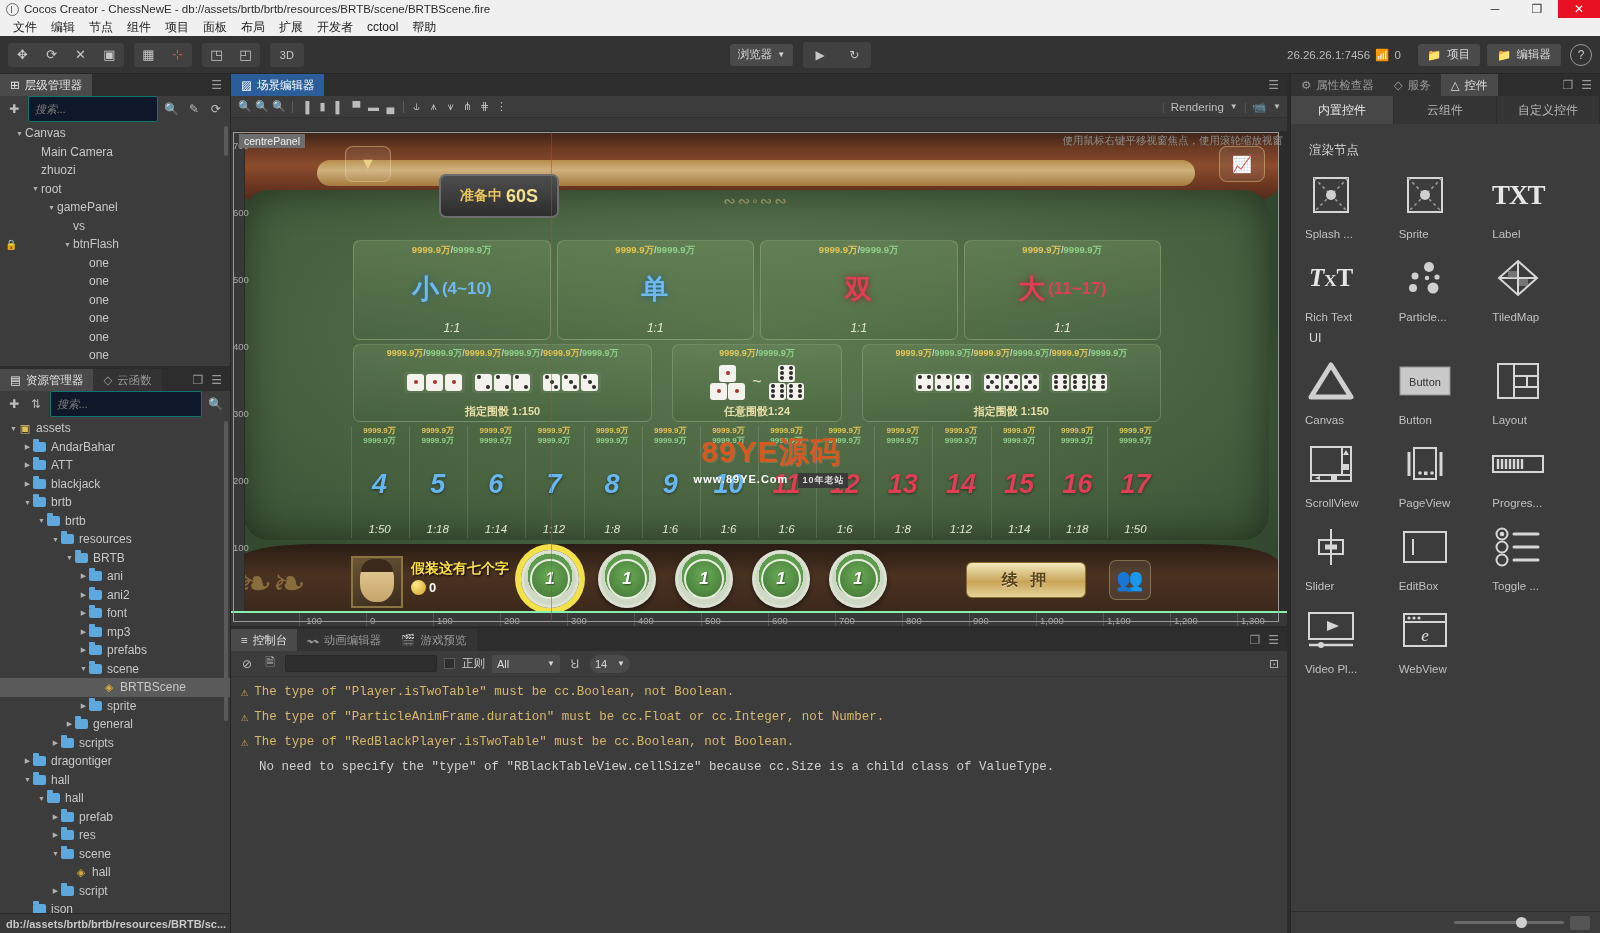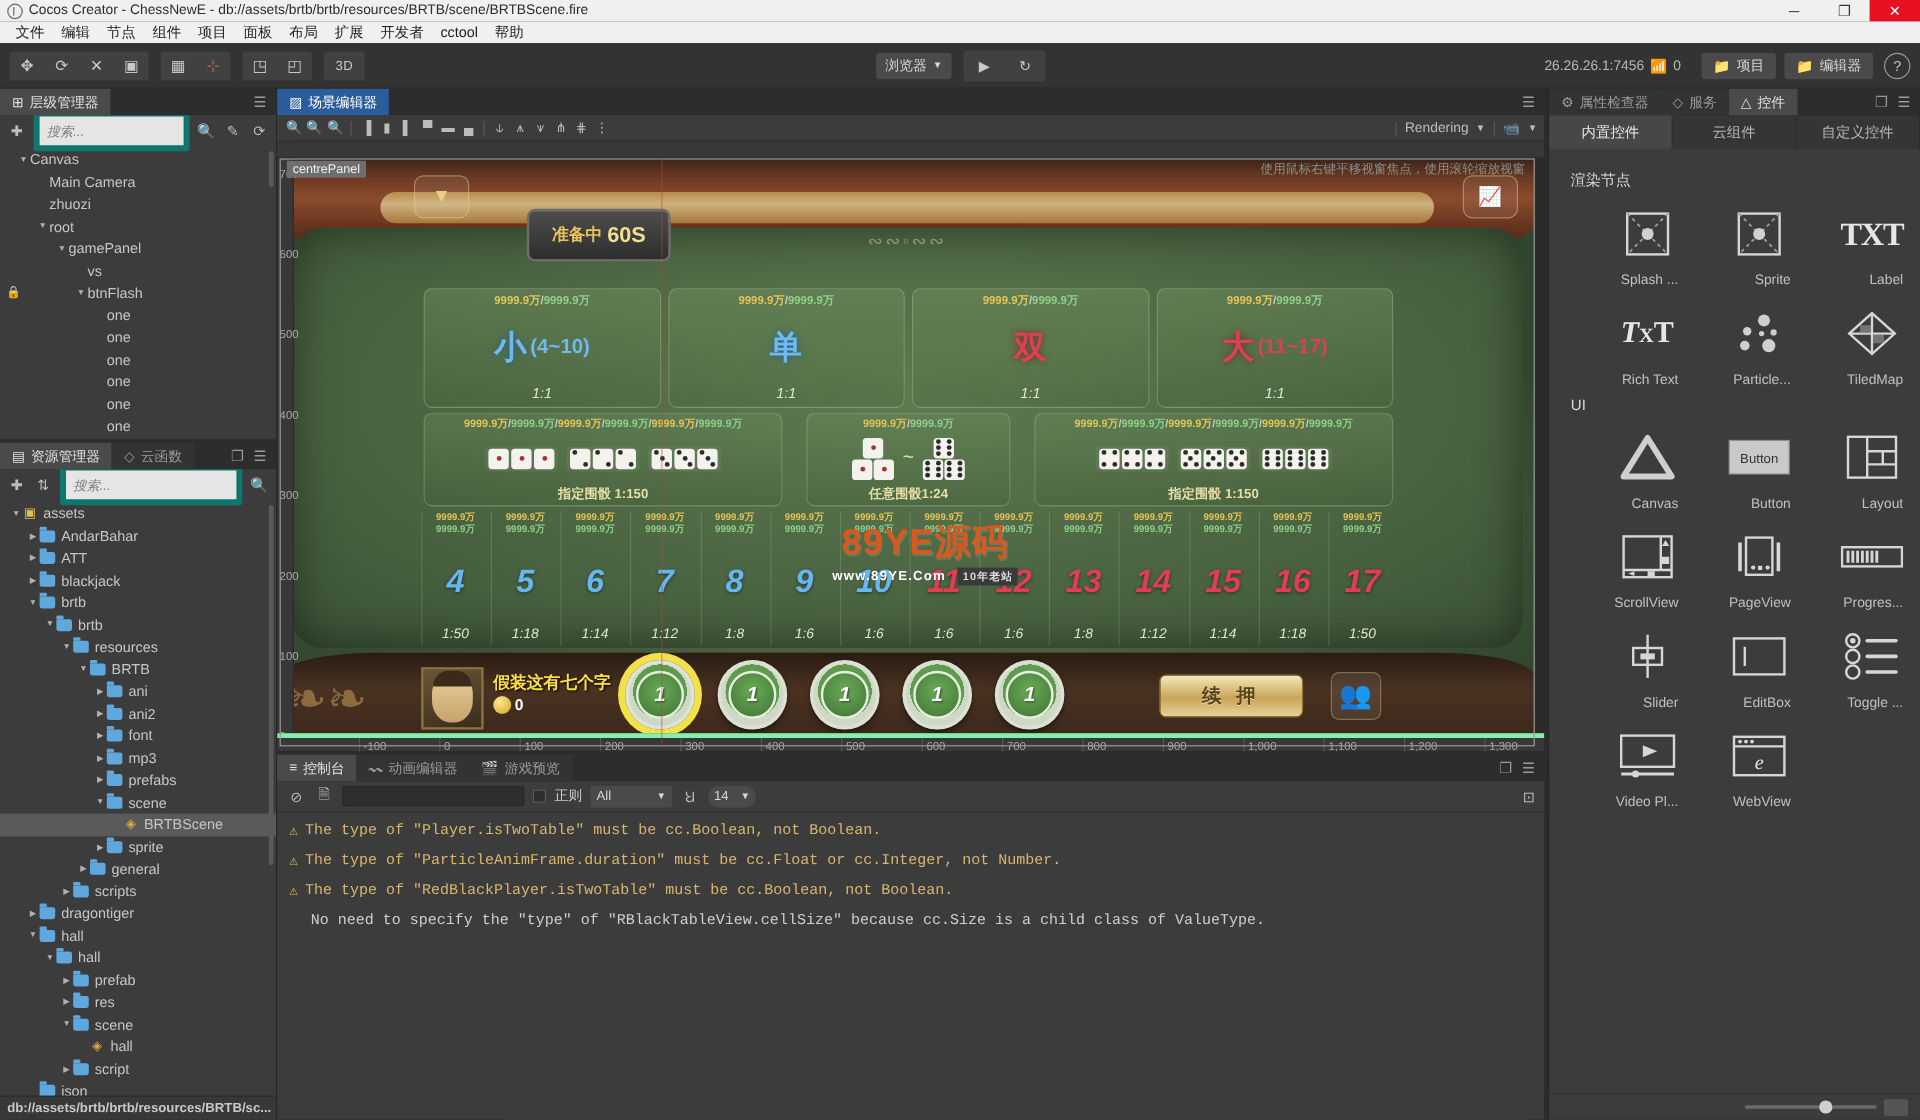--- a/index.html
+++ b/index.html
@@ -48,21 +48,21 @@
   .main { flex:1; display:flex; min-height:0; background:#2b2b2b; }
 
   
   .panel { background:#3c3c3c; display:flex; flex-direction:column; min-height:0; }
   .ptabs { height:22px; background:#2d2d2d; display:flex; align-items:stretch; flex:none; position:relative; }
   .ptab { display:flex; align-items:center; gap:5px; padding:0 10px; font-size:11.5px; color:#9a9a9a; background:#333; }
   .ptab.active { background:#4a4a4a; color:#e2e2e2; }
   .ptab.blue { background:#2b5d9b; color:#fff; }
   .ptabs .pmenu { margin-left:auto; display:flex; align-items:center; gap:8px; padding:0 8px; color:#9a9a9a; font-size:12px;}
   .prow { height:26px; display:flex; align-items:center; gap:6px; padding:0 6px; flex:none; }
-  .psearch { flex:1; height:18px; background:#e5e5e5; border:5px solid #0f766e; border-radius:2px;
+  .psearch { flex:1; height:18px; background:#0f172a; border:1px solid #0f766e; border-radius:2px;
              display:flex; align-items:center; padding:12px 6px; color:#7d7d7d; font-style:italic; font-size:11px;}
   .picon { color:#bdbdbd; font-size:12px; width:16px; text-align:center; }
 
   
   .leftcol { width:231px; display:flex; flex-direction:column; flex:none; border-right:1px solid #262626; }
   .hier { height:295px; flex:none; border-bottom:3px solid #2b2b2b; }
   .tree { flex:1; overflow:hidden; padding-top:2px; position:relative; }
   .tnode { height:18.5px; display:flex; align-items:center; font-size:12px; color:#c7c7c7; white-space:nowrap; }
   .tnode .arrow { width:11px; text-align:center; color:#b0b0b0; font-size:7px; flex:none; }
   .tnode .lockicon{ position:absolute; left:5px; color:#b04a4a; font-size:10px;}
@@ -79,25 +79,25 @@
   .centercol { flex:1; display:flex; flex-direction:column; min-width:0; }
   .scenepanel { flex:none; height:555px; display:flex; flex-direction:column; border-bottom:3px solid #2b2b2b;}
   .sctools { height:22px; background:#3c3c3c; display:flex; align-items:center; gap:0px; padding:0 6px; flex:none;
              border-bottom:1px solid #303030; }
   .scticon { width:17px; height:18px; display:flex; align-items:center; justify-content:center; color:#bcbcbc; font-size:11px;}
   .sctsep { width:1px; height:12px; background:#5a5a5a; margin:0 4px; }
   .sctright { margin-left:auto; display:flex; align-items:center; gap:6px; color:#bdbdbd; font-size:11.5px;}
   .viewport { flex:1; position:relative; background:#2b2b2b; overflow:hidden; }
   .ruler-h { position:absolute; left:0; top:0; right:0; height:14px; background:#383838; border-bottom:1px solid #2b2b2b; z-index:6;}
   .ruler-v { position:absolute; left:0; top:0; bottom:0; width:14px; background:#383838; border-right:1px solid #2b2b2b; z-index:5;}
-  .ruler-b { position:absolute; left:0; bottom:0; right:0; height:15px; background:#383838; border-top:4px solid #86efac; z-index:6;
+  .ruler-b { position:absolute; left:0; bottom:0; right:0; height:15px; background:#383838; border-top:2px solid #86efac; z-index:6;
              font-size:9.5px; color:#a8a8a8; }
   .rb-tick { position:absolute; top:0; height:15px; border-left:1px solid #555; padding-left:3px; line-height:15px;}
   .rv-tick { position:absolute; left:0; width:40px; font-size:9.5px; color:#a8a8a8; padding-left:2px; }
-  .hint { position:absolute; right:16px; top:16px; font-size:10.5px; color:#8d8d8d; z-index:7; white-space:nowrap;}
+  .hint { position:absolute; right:4px; top:16px; font-size:10.5px; color:#8d8d8d; z-index:7; white-space:nowrap;}
   .ndlabel { position:absolute; background:#6e6e6e; color:#efefef; font-size:10.5px; padding:1px 5px; z-index:7; }
 
   
   .game { position:absolute; left:2px; top:14px; width:1046px; height:490px; overflow:hidden; }
   .gbg { position:absolute; inset:0;
          background:
            radial-gradient(ellipse 60% 45% at 50% 62%, #5e7a52 0%, #4a6342 48%, #3b5236 75%, #31462e 100%);
   }
   .woodtop { position:absolute; left:0; right:0; top:0; height:75px;
     background:linear-gradient(180deg,#3a2418 0%,#6d3a23 22%,#8a4c2c 45%,#6b3620 72%, #44261a 100%);
@@ -225,21 +225,21 @@
 
   
   .rightcol { width:310px; flex:none; display:flex; flex-direction:column; border-left:1px solid #262626; }
   .subtabs { height:28px; display:flex; flex:none; background:#353535;text-align:right; }
   .subtab { flex:1; display:flex; align-items:center; justify-content:center; font-size:12px; color:#b6b6b6;
             background:#353535; border-right:1px solid #2c2c2c;}
   .subtab.active { background:#474747; color:#e8e8e8; }
   .rcontent { flex:1; overflow:hidden; padding:10px 14px; }
   .secttl { font-size:12.5px; color:#d9d9d9; margin:8px 0 10px 4px; }
   .grid3 { display:grid; grid-template-columns:repeat(3,1fr); row-gap:12px; }
-  .gitem { display:flex; flex-direction:column; align-items:flex-end; gap:7px; }
+  .gitem { display:flex; flex-direction:column; align-items:flex-start; gap:7px; }
   .gicon { width:52px; height:52px; display:flex; align-items:center; justify-content:center; color:#dcdcdc; }
   .glabel { font-size:11.5px; color:#c0c0c0; white-space:nowrap; }
   .zoomrow { height:22px; background:#3c3c3c; border-top:1px solid #2e2e2e; display:flex; align-items:center;
              justify-content:flex-end; gap:6px; padding:0 10px; flex:none;}
   .zslider { width:110px; height:3px; background:#6a6a6a; border-radius:2px; position:relative;}
   .zhandle { position:absolute; left:62px; top:-4px; width:11px;height:11px;border-radius:50%;background:#cfcfcf;}
   .zbox { width:20px;height:14px;background:#555;border-radius:2px;}
   .vsep { width:3px; background:#2b2b2b; flex:none; }
 </style>
 </head>

